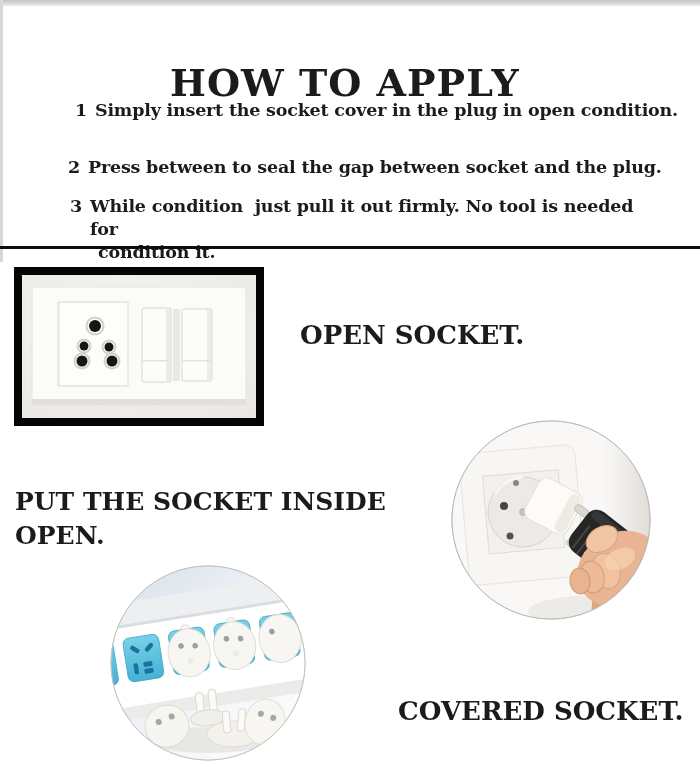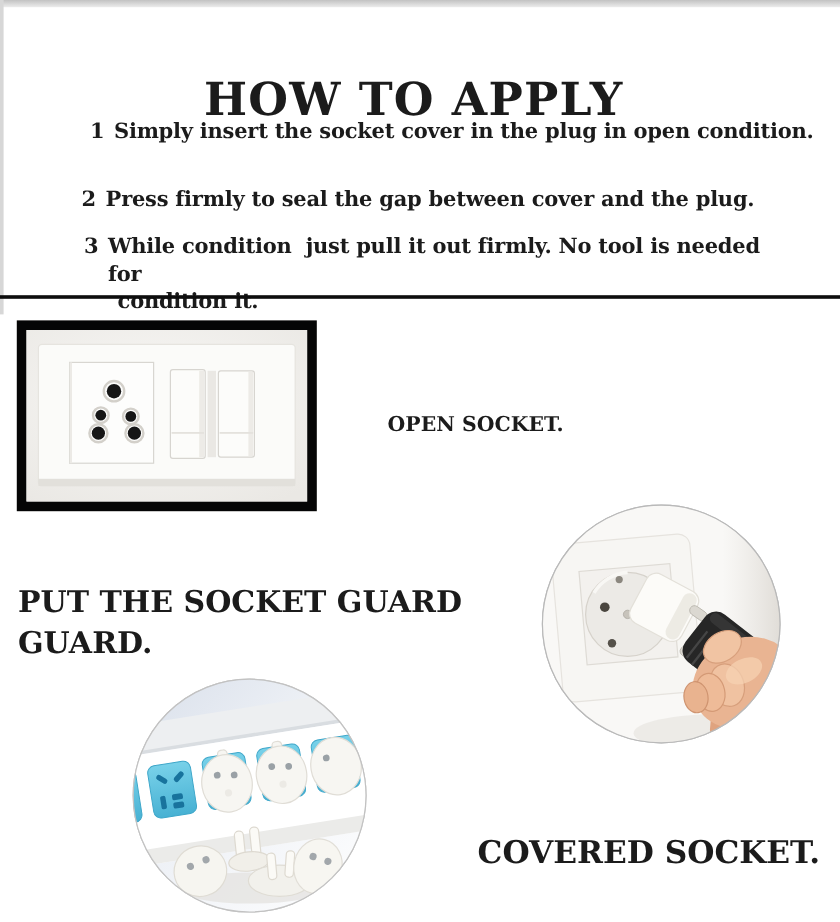--- a/index.html
+++ b/index.html
@@ -25,21 +25,21 @@
   .step2{left:68px;top:156px;}
   .step3{left:70px;top:195px;width:570px;}
   .step3 .line2{padding-left:8px;}
   
   .divider{left:0;top:246px;width:700px;height:3px;background:#0d0d0d;}
   
   .photo-frame{left:14px;top:267px;width:234px;height:143px;
     border:8px solid #050505;background:#f0efec;}
   
   .label{font-weight:bold;white-space:nowrap;}
-  .open-label{left:323px;top:320px;font-size:17px;margin-top:24px;}
+  .open-label{left:300px;top:320px;font-size:26px;}
   .covered-label{left:398px;top:696px;font-size:26px;}
   .put-label{left:15px;top:485px;font-size:25px;line-height:34px;font-weight:bold;}
   .put-label .pline{display:block;white-space:pre-wrap;}
   
   .hand-photo{left:449px;top:419px;width:204px;height:202px;}
   .strip-photo{left:109px;top:564px;width:198px;height:198px;}
 </style>
 </head>
 <body>
 
@@ -50,21 +50,21 @@
 
 <div class="abs step step1">
   <span class="num">1</span>
   <span class="lines">
       <span class="line">Simply insert the socket cover in the plug in open condition.</span>
     </span>
 </div>
 <div class="abs step step2">
   <span class="num">2</span>
   <span class="lines">
-      <span class="line">Press firmly to seal the gap between cover and the plug.</span>
+      <span class="line">Press between to seal the gap between socket and the plug.</span>
     </span>
 </div>
 <div class="abs step step3">
   <span class="num">3</span>
   <span class="lines">
     <span class="line">While condition  just pull it out firmly. No tool is needed for</span>
     <span class="line line2">condition it.</span>
   </span>
 </div>
 
@@ -164,22 +164,22 @@
       <ellipse cx="142" cy="158" rx="12" ry="16" transform="rotate(-12 142 158)" fill="#eebb98" stroke="#d49a76"></ellipse>
       <ellipse cx="130" cy="162" rx="10" ry="13" transform="rotate(-8 130 162)" fill="#e9b38f" stroke="#cf9470"></ellipse>
       <ellipse cx="152" cy="120" rx="17" ry="12" transform="rotate(-32 152 120)" fill="#f1c4a3" stroke="#d8a07d"></ellipse>
       <ellipse cx="170" cy="140" rx="16" ry="10" transform="rotate(-25 170 140)" fill="#f7d3b3" opacity="0.7"></ellipse>
     </g>
   </g>
   <circle cx="101" cy="101" r="99" fill="none" stroke="#b9b9b9" stroke-width="1"></circle>
 </svg>
 
 <div class="abs put-label">
-  <span class="pline">PUT THE SOCKET GUARD</span>
-  <span class="pline">GUARD.</span>
+  <span class="pline">PUT THE SOCKET INSIDE</span>
+  <span class="pline">OPEN.</span>
 </div>
 
 <svg class="abs strip-photo" viewBox="0 0 198 198">
   <defs>
     <clipPath id="sclip">
         <circle cx="99" cy="99" r="97"></circle>
       </clipPath>
     <linearGradient id="bgGrad" x1="0" y1="0" x2="1" y2="1">
       <stop offset="0%" stop-color="#d8dfea"></stop>
       <stop offset="45%" stop-color="#eef1f6"></stop>

